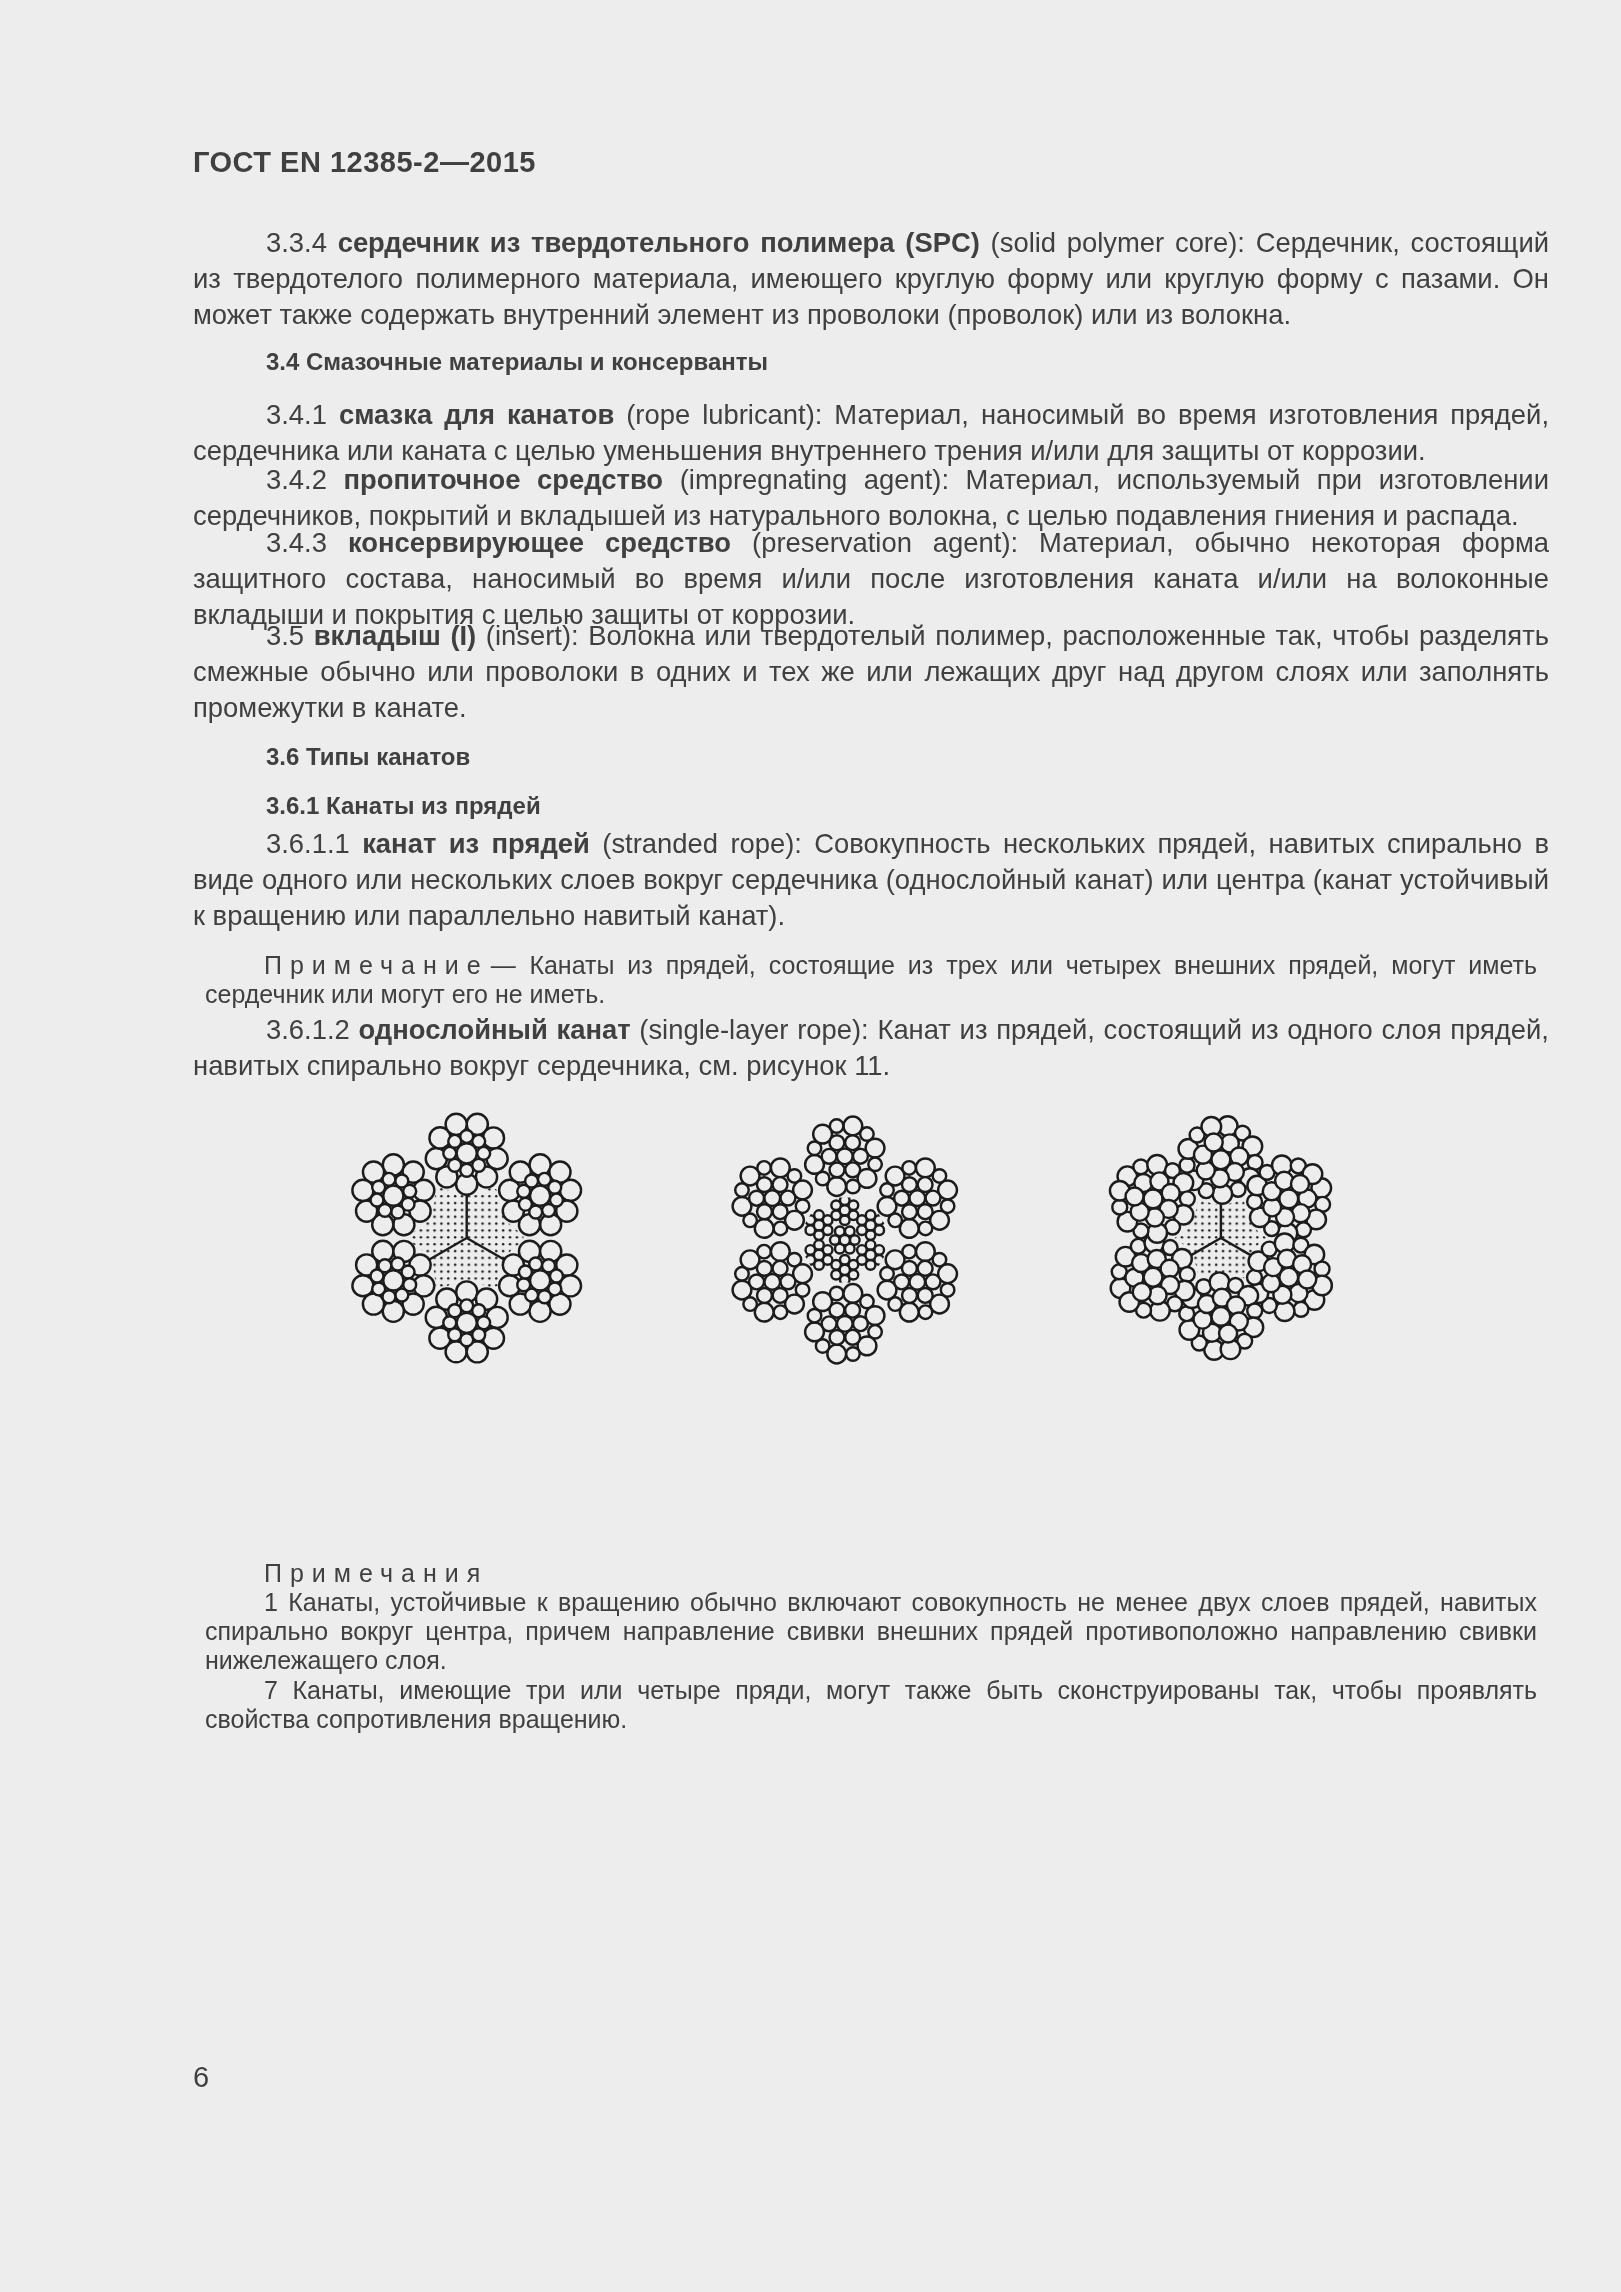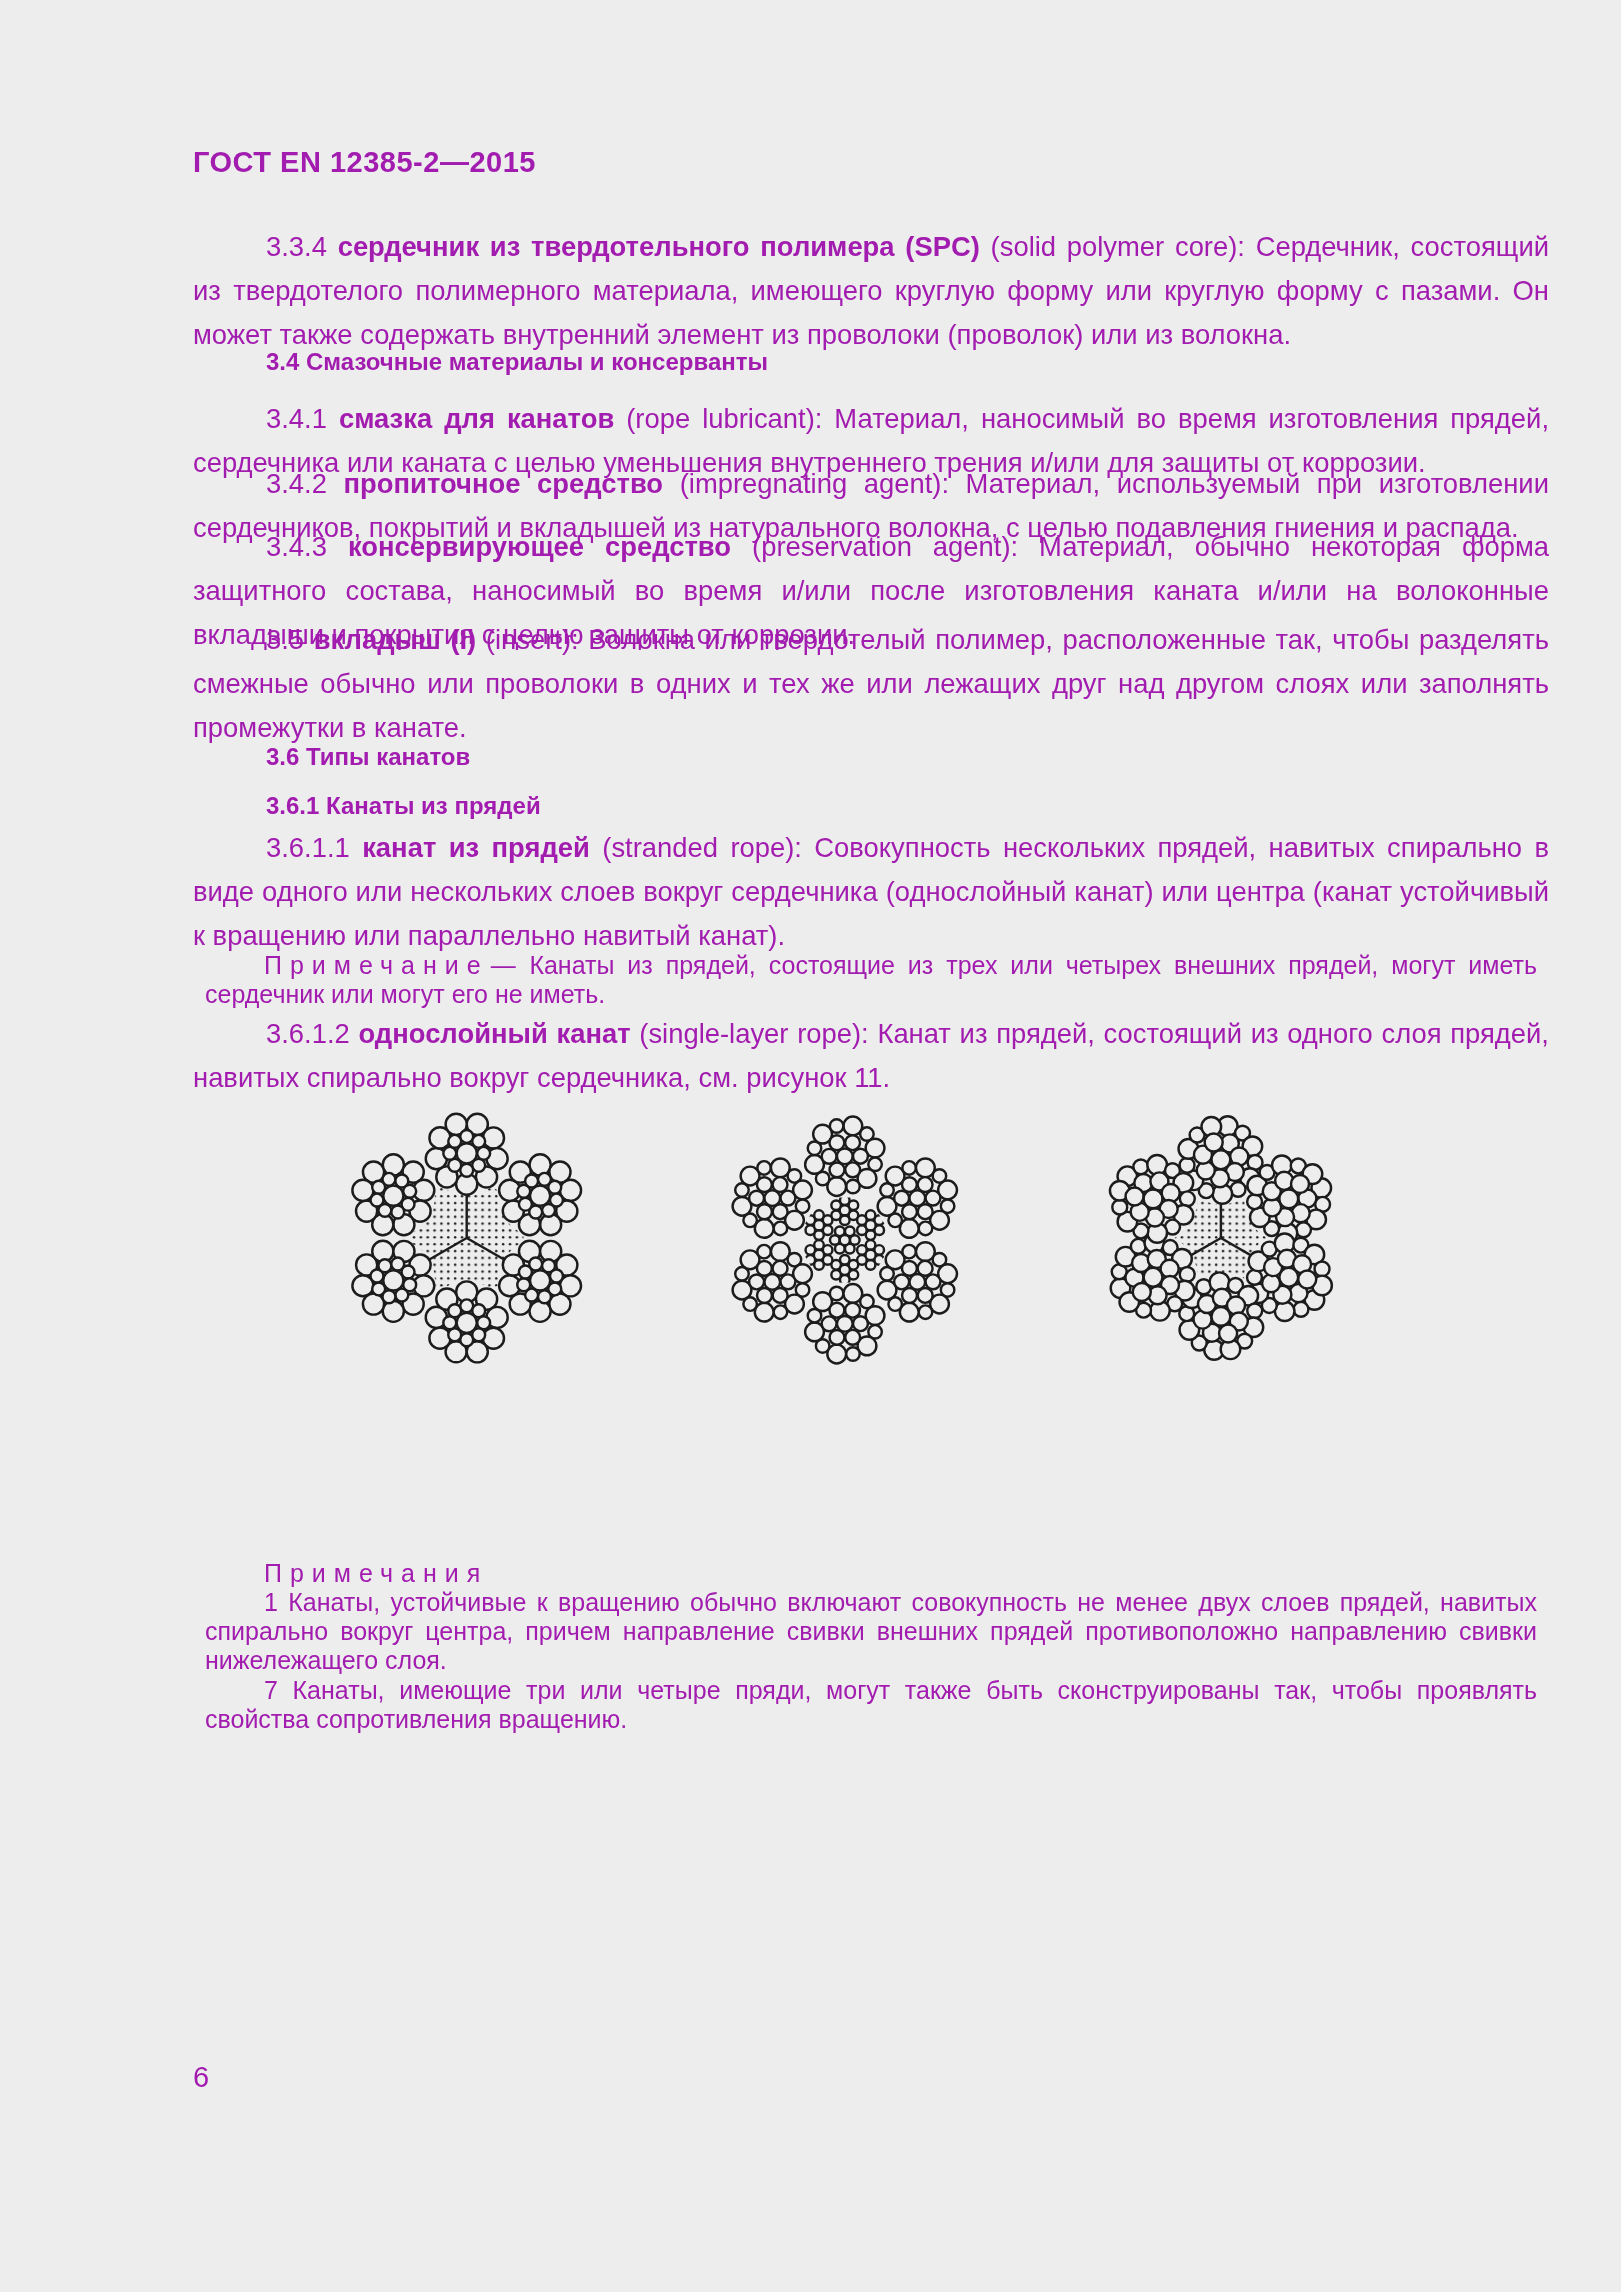--- a/index.html
+++ b/index.html
@@ -1,31 +1,31 @@
 <!DOCTYPE html>
 <html lang="ru"><head>
 <meta charset="utf-8">
 <style>
   html,body{margin:0;padding:0;background:#d8d8d8;}
   #page{
     position:relative;
     width:1621px;height:2293px;
     background:#ededed;
     font-family:"Liberation Sans", sans-serif;
-    color:#a21caf;
+    color:#404040;
     overflow:hidden;
   }
   .abs{position:absolute;}
   .doc-header{
     left:193px;top:146px;width:1356px;
     font-size:29px;font-weight:bold;letter-spacing:0.5px;
   }
   .body-block{
     left:193px;width:1356px;
-    font-size:27.4px;line-height:44px;
+    font-size:27.4px;line-height:36px;
     text-align:justify;
   }
   .body-block p{margin:0;text-indent:73px;}
   .heading{
     left:193px;width:1356px;
     font-size:24px;line-height:32px;font-weight:bold;
     text-indent:73px;
   }
   .note-block{
     left:193px;width:1356px;

